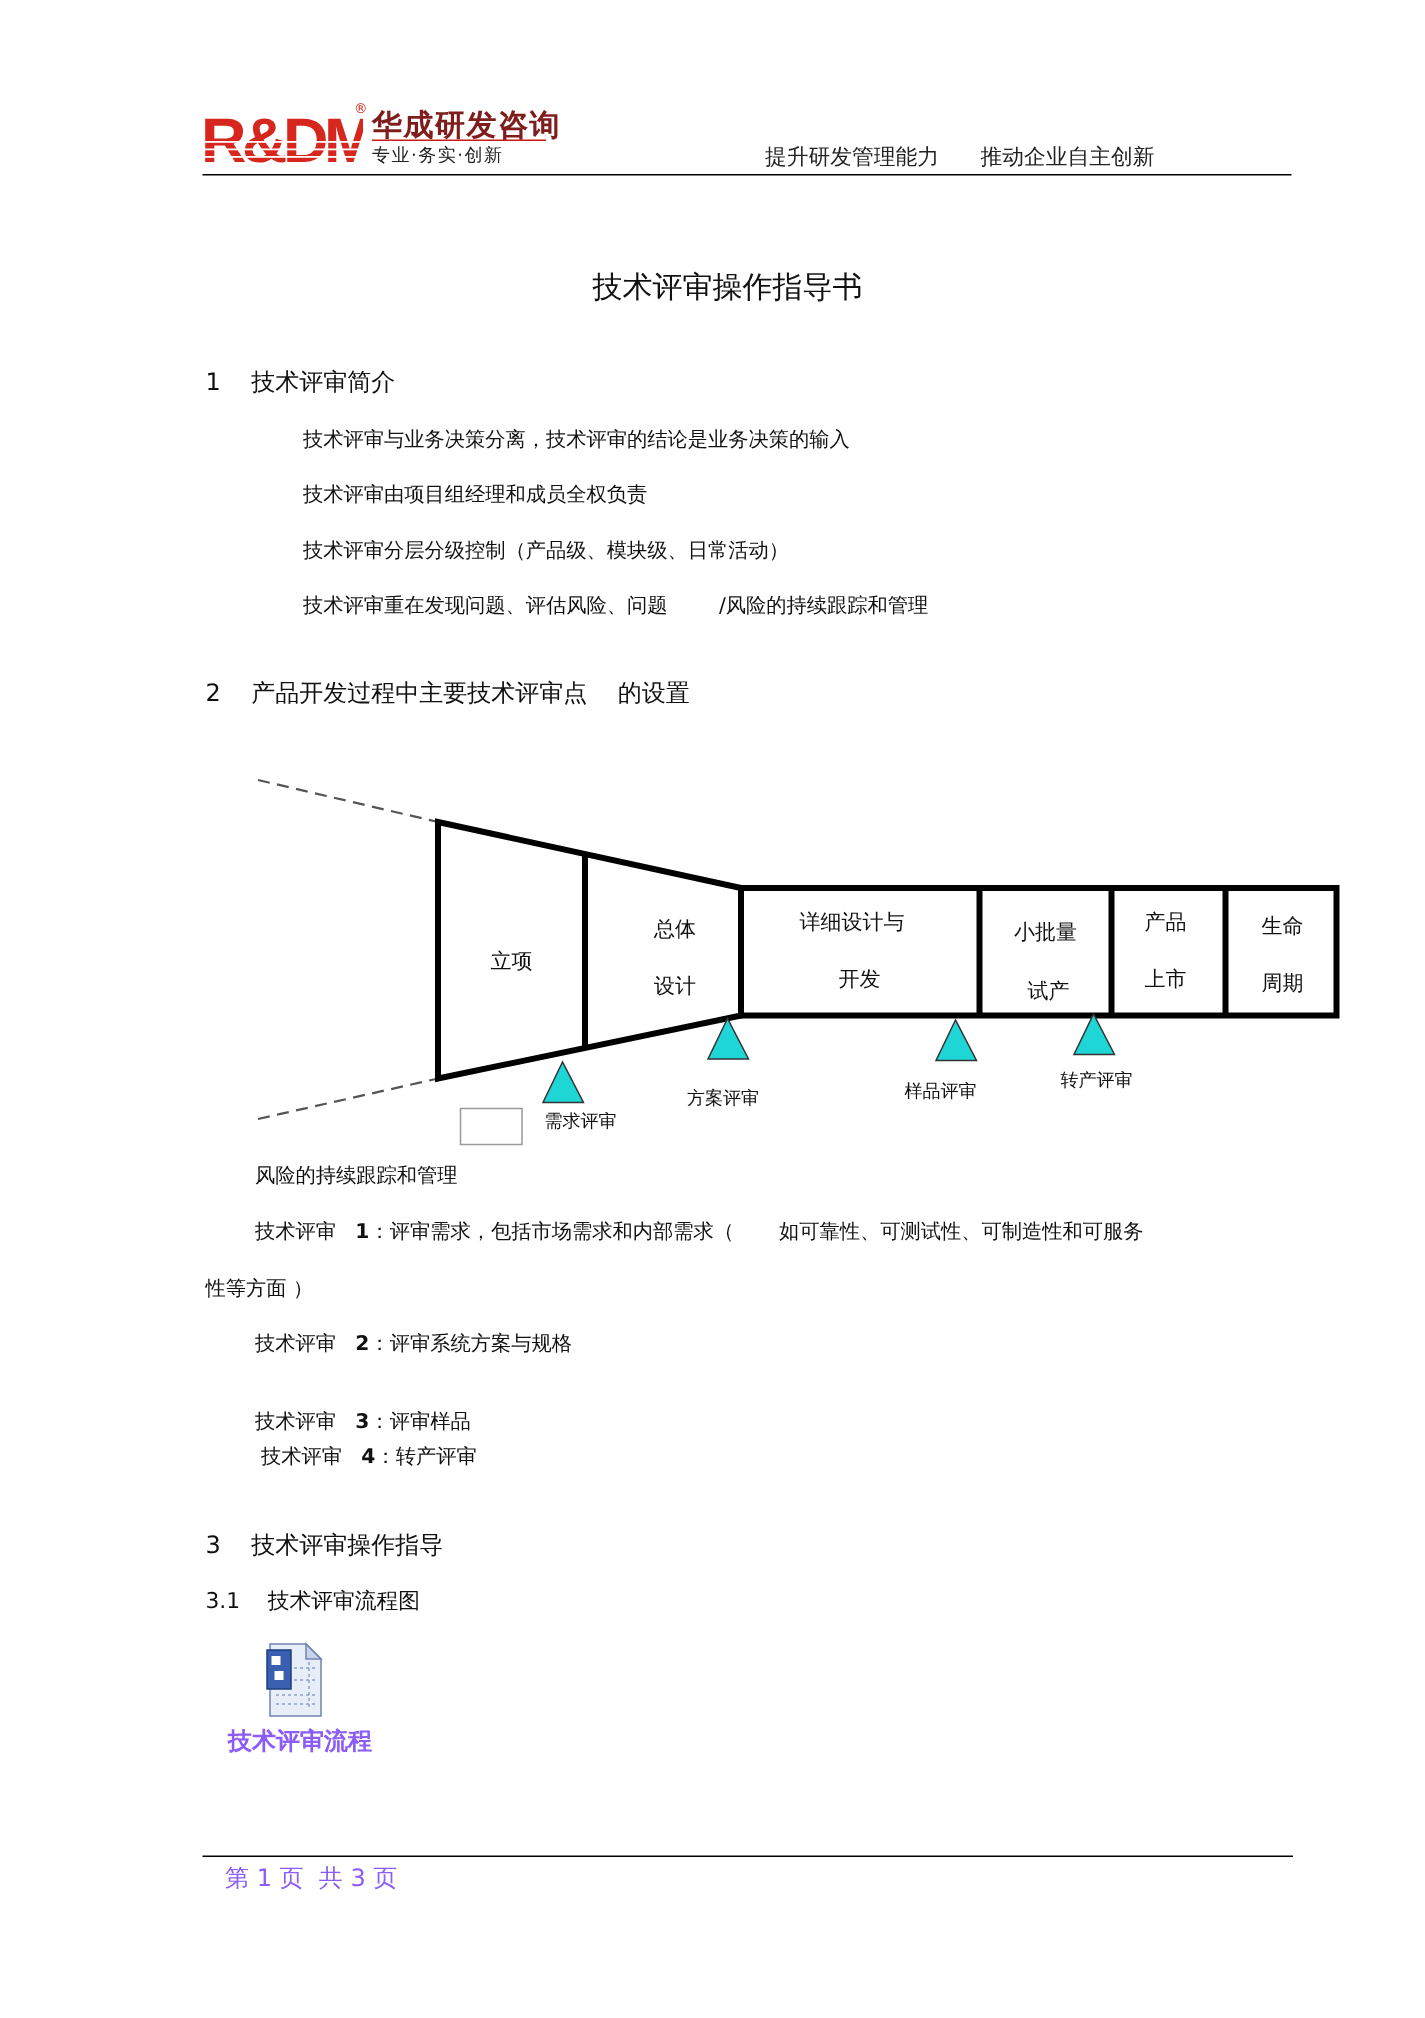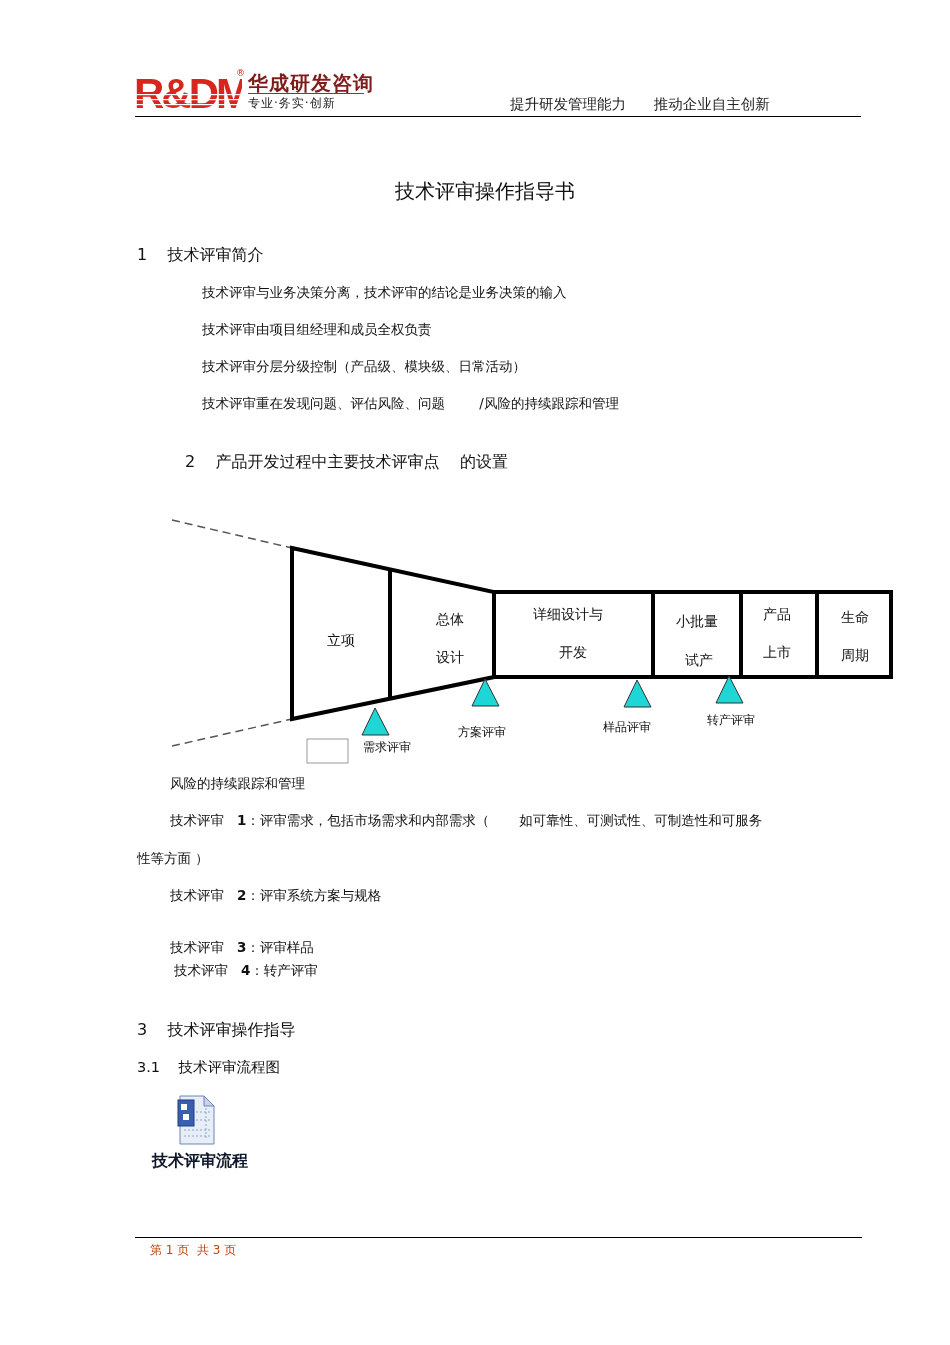--- a/index.html
+++ b/index.html
@@ -10,22 +10,22 @@
     .logo-cn-1 { left: 248px; top: 70px; font-size: 20px; font-weight: bold; color: #7f1d1d; letter-spacing: 1px; text-align: center; }
     .logo-cn-underline { left: 248px; top: 93px; width: 116px; height: 1px; background: #c81a1a; }
     .logo-cn-2 { left: 248px; top: 95px; font-size: 12px; color: #222; letter-spacing: 1px; }
     .tagline { left: 510px; top: 95px; font-size: 14.5px; color: #222; white-space: pre; }
     .header-rule { left: 135px; top: 116px; width: 726px; height: 1px; background: #000; }
     .title { left: 0; top: 178px; width: 970px; text-align: center; font-size: 20px; color: #111; }
     .h1 { font-size: 16px; color: #111; white-space: pre; }
     .body-text { font-size: 13.5px; color: #111; white-space: pre; }
     .diagram { left: 160px; top: 510px; width: 750px; height: 260px; }
     .footer-rule { left: 135px; top: 1237px; width: 727px; height: 1px; background: #000; }
-    .footer { left: 150px; top: 1242px; font-size: 12px; color: #c2410c; white-space: pre; }
-    .flow-label { left: 152px; top: 1151px; font-size: 16px; font-weight: bold; color: #0f172a; white-space: pre; }
+    .footer { left: 150px; top: 1242px; font-size: 16px; color: #8b5cf6; white-space: pre; }
+    .flow-label { left: 152px; top: 1151px; font-size: 16px; font-weight: bold; color: #8b5cf6; white-space: pre; }
     .num-bold { font-weight: bold; }
   </style>
 </head>
 <body>
 
 <div class="abs logo-rdm">
   <svg width="108" height="40" viewBox="0 0 108 40">
     <text x="0" y="36" font-family="Liberation Sans, sans-serif" font-weight="bold" font-size="42" fill="#d7261e" letter-spacing="-3">R&amp;DM</text>
     <rect x="0" y="22" width="106" height="1.2" fill="#fff"></rect>
     <rect x="0" y="27" width="106" height="1.2" fill="#fff"></rect>
@@ -40,21 +40,21 @@
 <div class="abs header-rule"></div>
 
 <div class="abs title">技术评审操作指导书</div>
 
 <div class="abs h1" style="left:137px;top:245px;"><span>1</span>    <span>技术评审简介</span></div>
 <div class="abs body-text" style="left:202px;top:284px;">技术评审与业务决策分离，技术评审的结论是业务决策的输入</div>
 <div class="abs body-text" style="left:202px;top:321px;">技术评审由项目组经理和成员全权负责</div>
 <div class="abs body-text" style="left:202px;top:358px;">技术评审分层分级控制（产品级、模块级、日常活动）</div>
 <div class="abs body-text" style="left:202px;top:395px;">技术评审重在发现问题、评估风险、问题        /风险的持续跟踪和管理</div>
 
-<div class="abs h1" style="left:137px;top:452px;margin-left:48px;"><span>2</span>    <span>产品开发过程中主要技术评审点    的设置</span></div>
+<div class="abs h1" style="left:137px;top:452px;"><span>2</span>    <span>产品开发过程中主要技术评审点    的设置</span></div>
 
 <div class="abs diagram">
   <svg width="750" height="260" viewBox="160 510 750 260" font-family="DejaVu Sans, sans-serif">
 
     <line x1="172" y1="520" x2="292" y2="548" stroke="#555" stroke-width="1.5" stroke-dasharray="8,5"></line>
     <line x1="172" y1="746" x2="292" y2="719" stroke="#555" stroke-width="1.5" stroke-dasharray="8,5"></line>
 
     <polygon points="292,548 494,592 494,677 292,719" fill="none" stroke="#000" stroke-width="4" stroke-linejoin="miter"></polygon>
     <line x1="390" y1="570" x2="390" y2="698" stroke="#000" stroke-width="4"></line>
 

